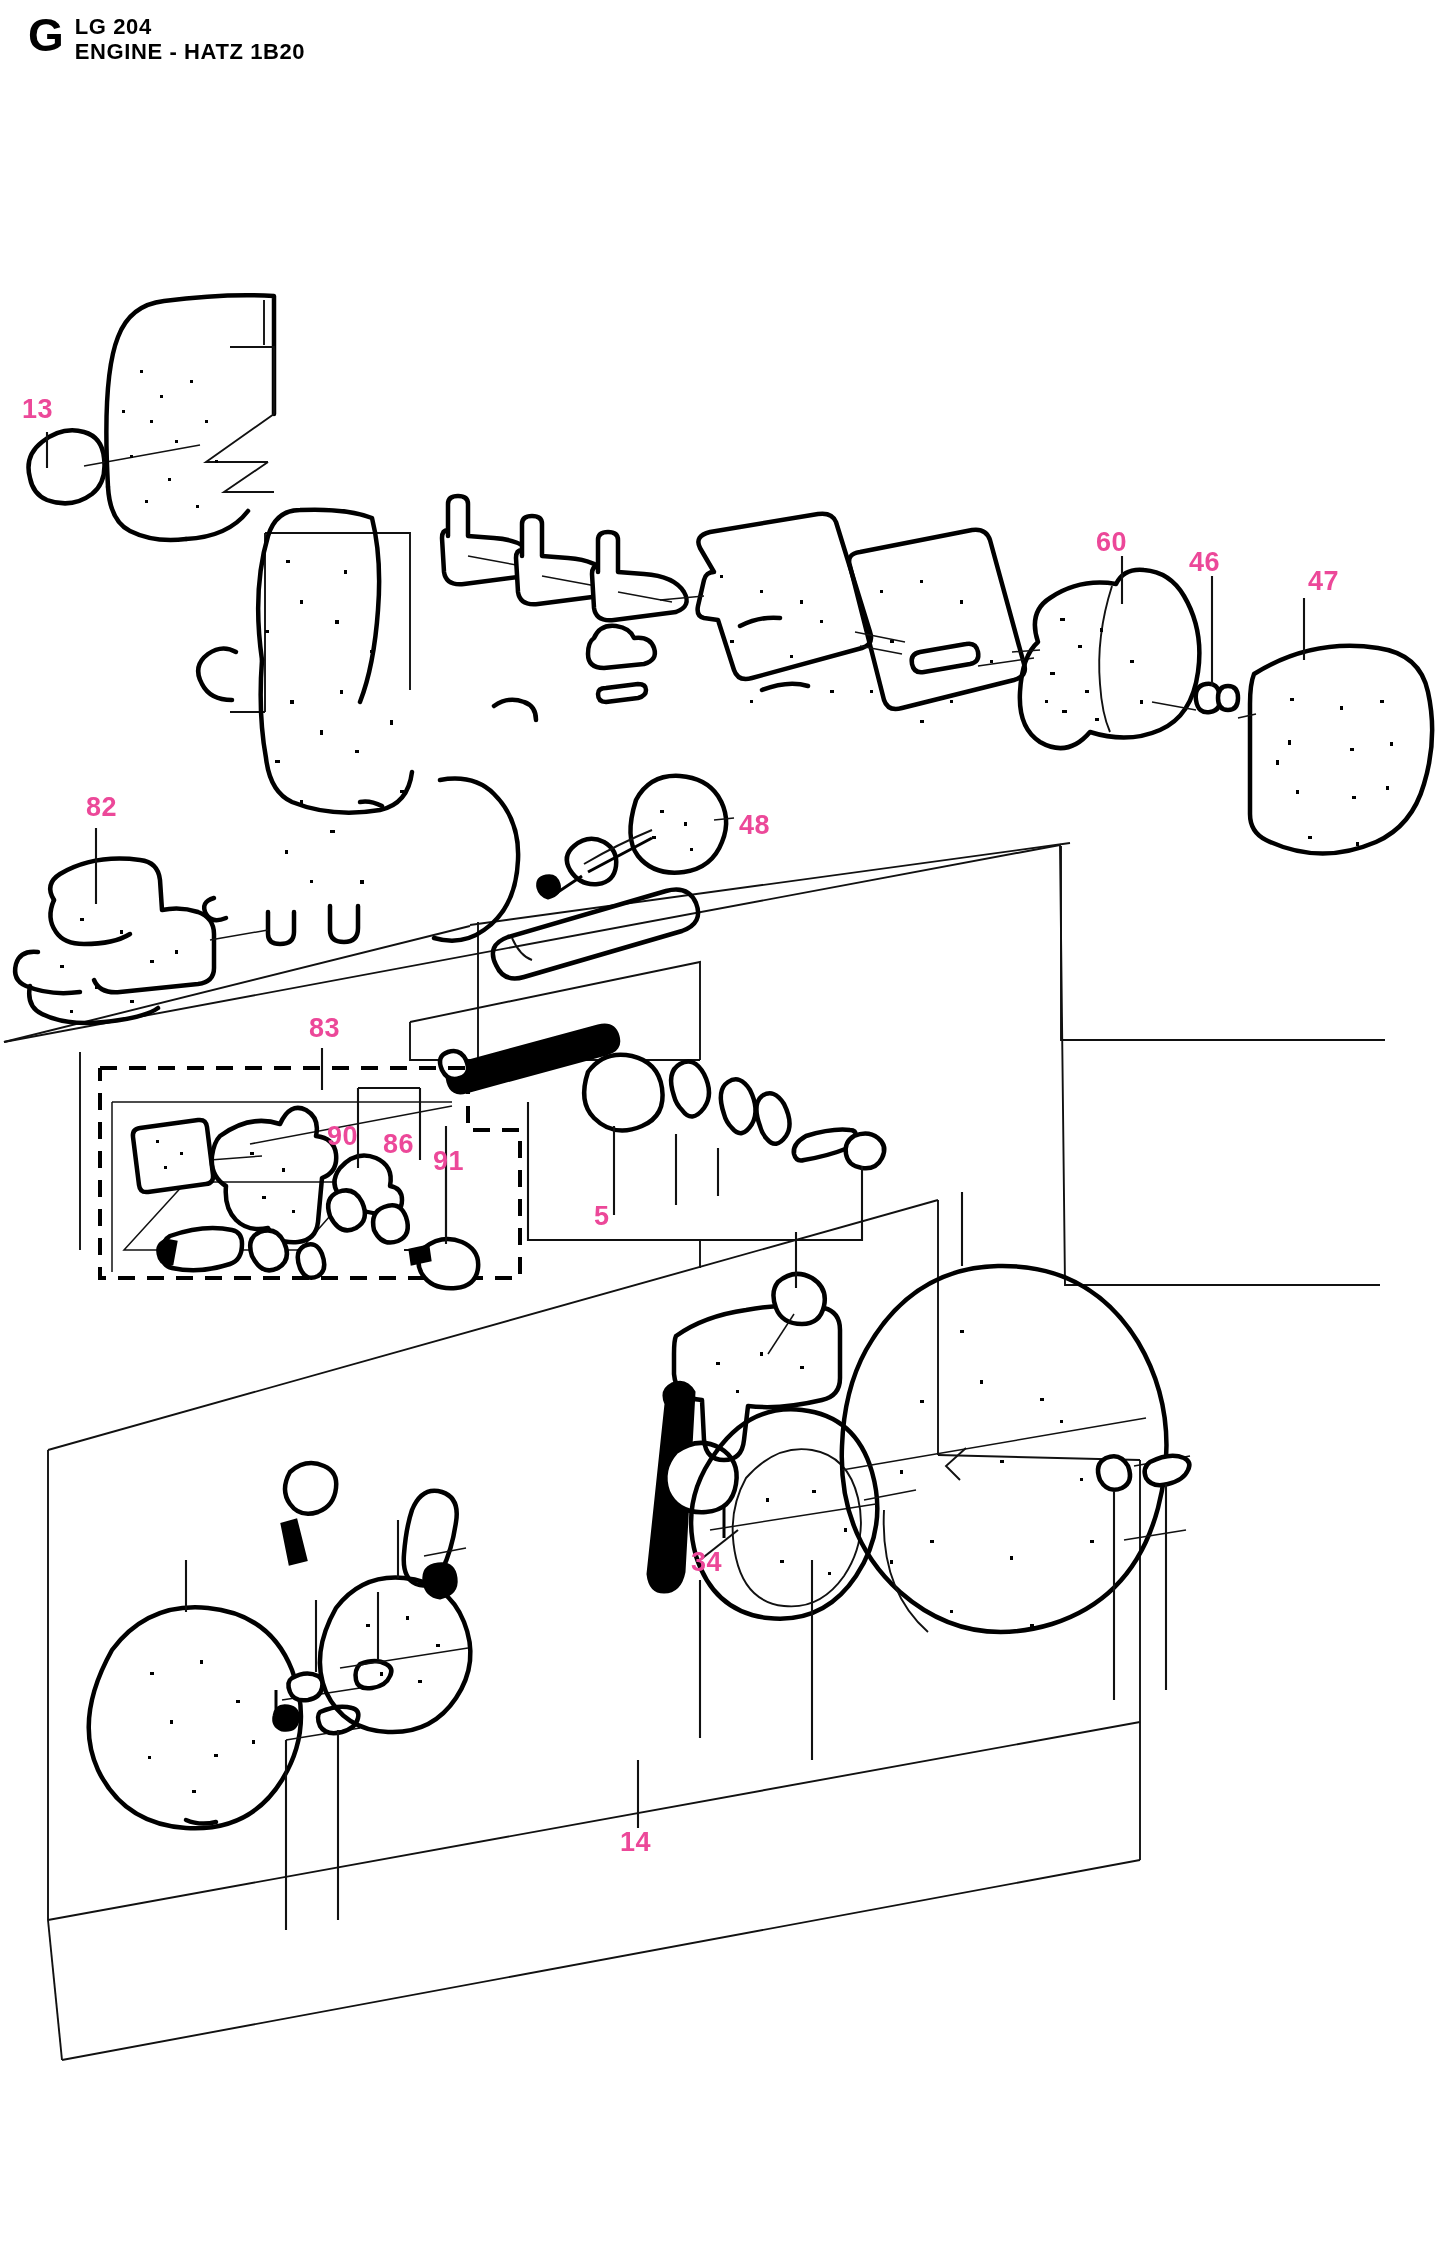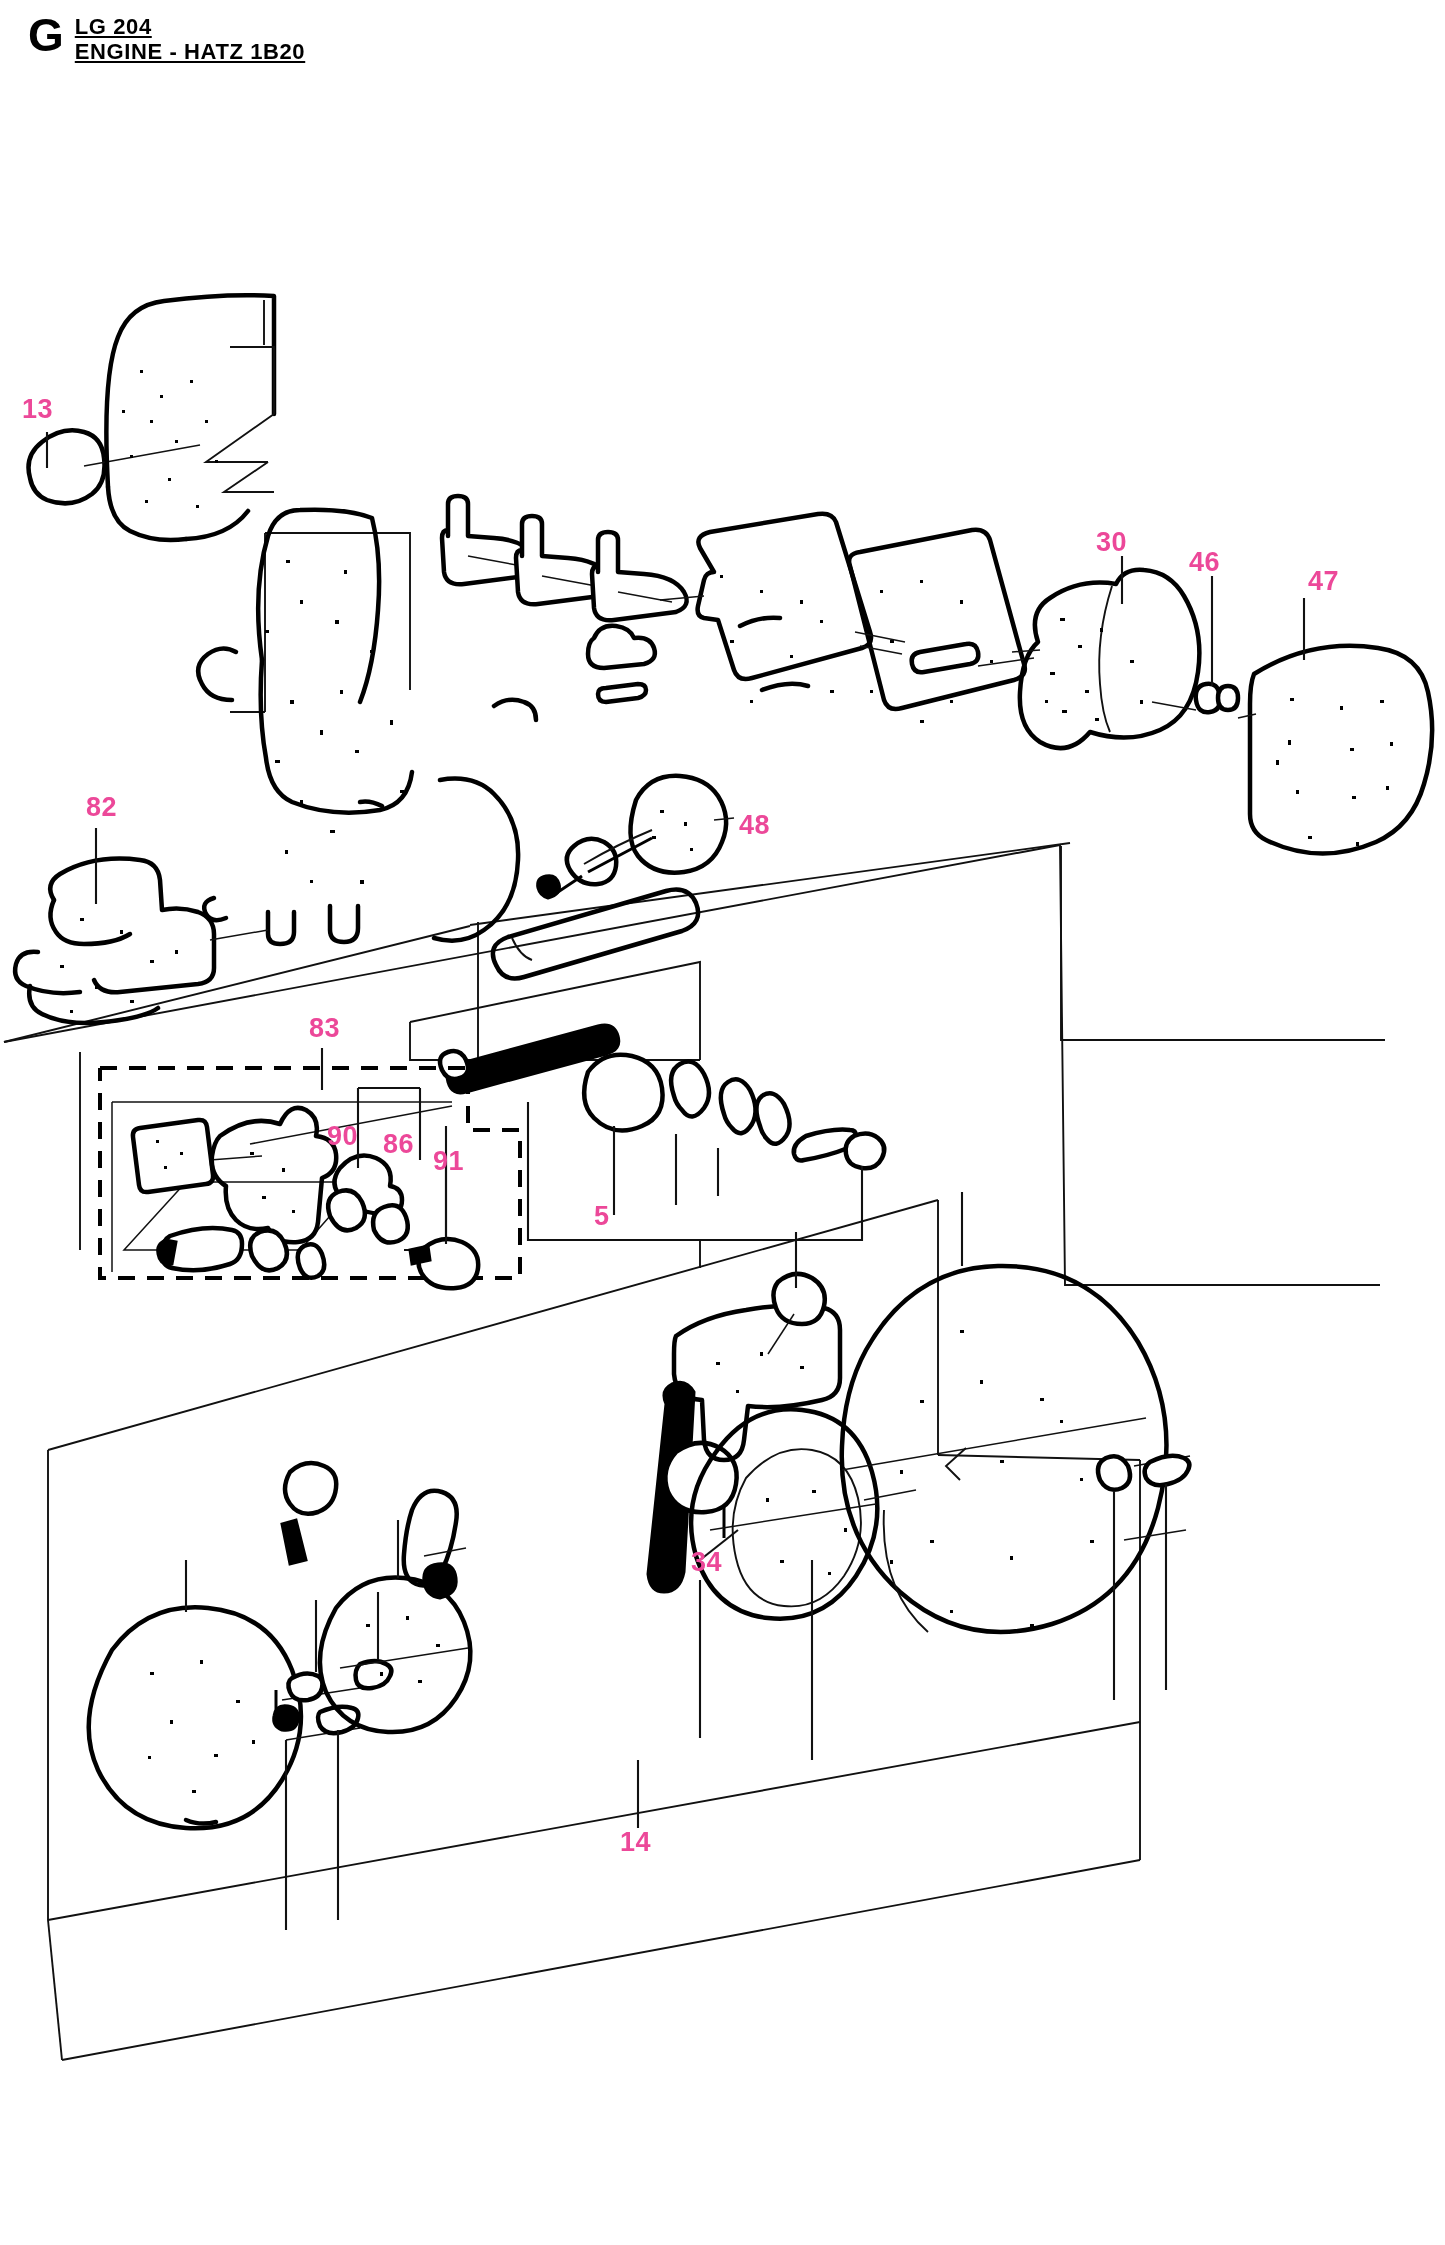--- a/index.html
+++ b/index.html
@@ -41,21 +41,20 @@
     display: flex;
     flex-direction: column;
     margin-top: 6px;
   }
   .hdr-line {
     font-size: 22px;
     font-weight: bold;
     letter-spacing: 0.6px;
     line-height: 25px;
     white-space: pre;
-    text-decoration: underline;
   }
 
   
   #drawing {
     position: absolute;
     left: 0;
     top: 0;
     width: 1445px;
     height: 2245px;
   }
@@ -536,21 +535,21 @@
     </g>
 
     <g>
       <line class="lead" x1="700" y1="1580" x2="700" y2="1738"></line>
     </g>
 
   </svg>
   </div>
 
   <div class="callout" style="left:22px;  top:396px;">13</div>
-  <div class="callout" style="left:1096px;top:529px;">30</div>
+  <div class="callout" style="left:1096px;top:529px;">60</div>
   <div class="callout" style="left:1189px;top:549px;">46</div>
   <div class="callout" style="left:1308px;top:568px;">47</div>
   <div class="callout" style="left:86px;  top:794px;">82</div>
   <div class="callout" style="left:739px; top:812px;">48</div>
   <div class="callout" style="left:309px; top:1015px;">83</div>
   <div class="callout" style="left:327px; top:1123px;">90</div>
   <div class="callout" style="left:383px; top:1131px;">86</div>
   <div class="callout" style="left:433px; top:1148px;">91</div>
   <div class="callout" style="left:594px; top:1203px;">5</div>
   <div class="callout" style="left:691px; top:1549px;">34</div>

